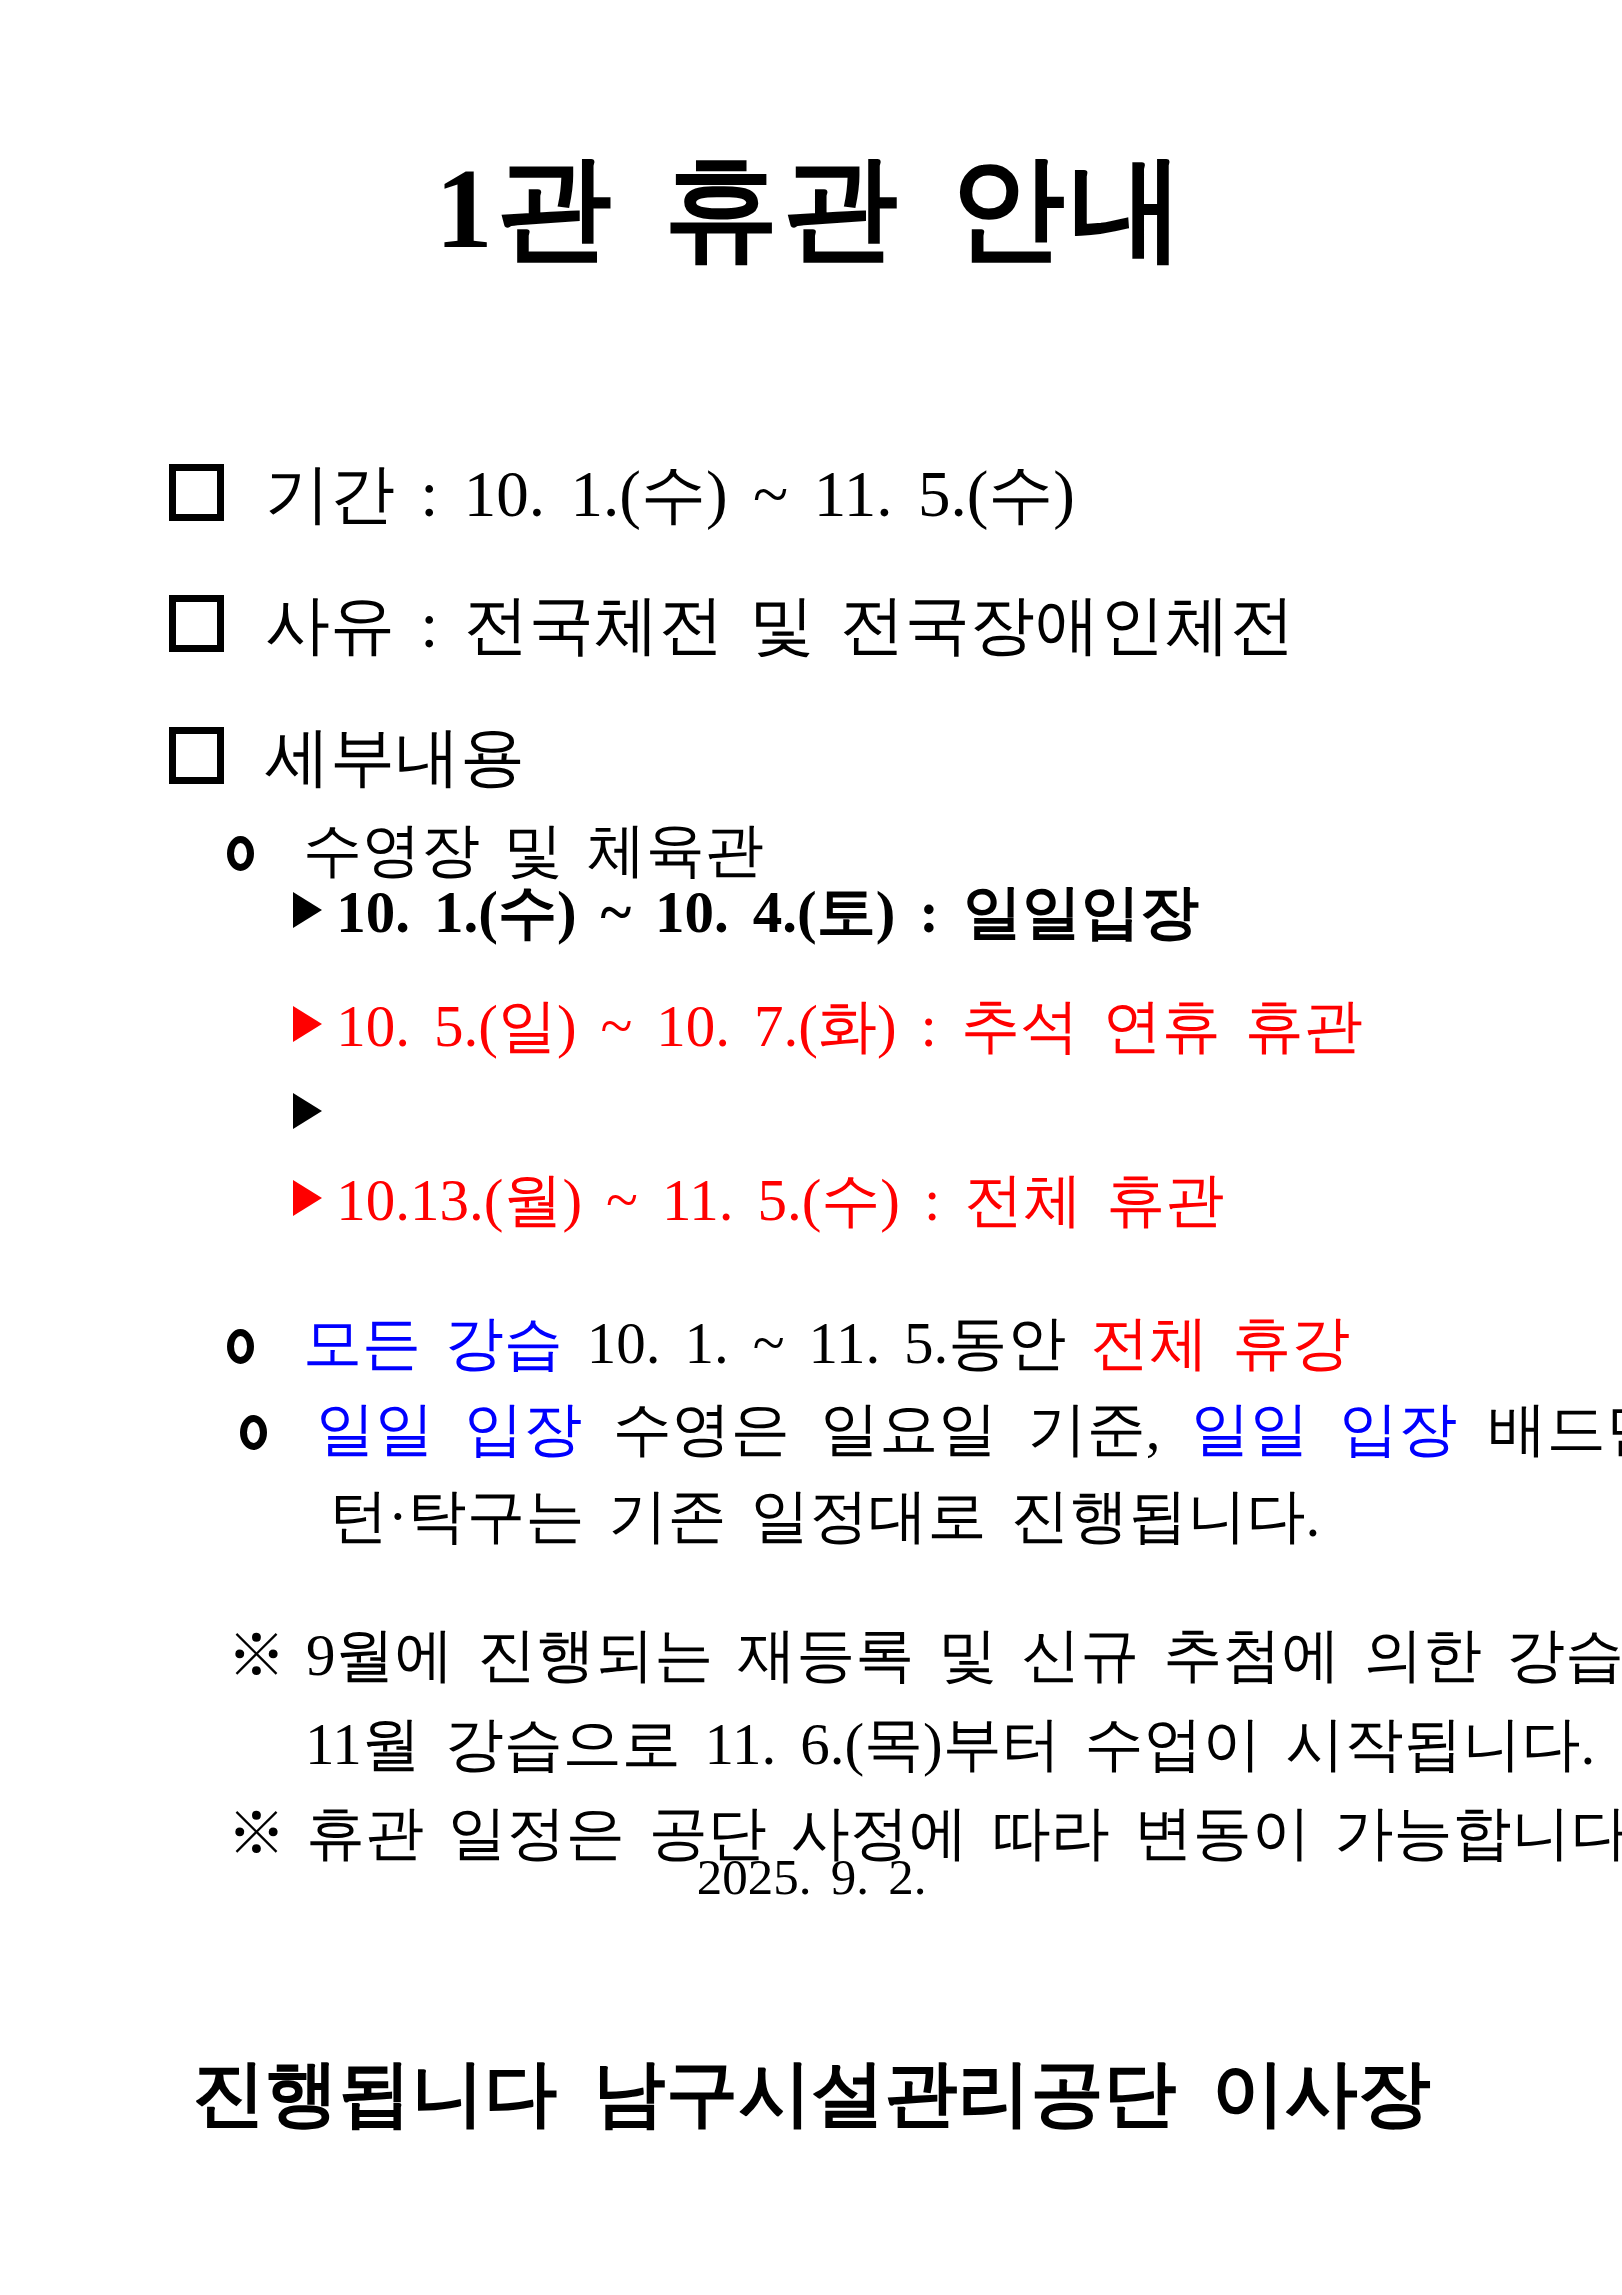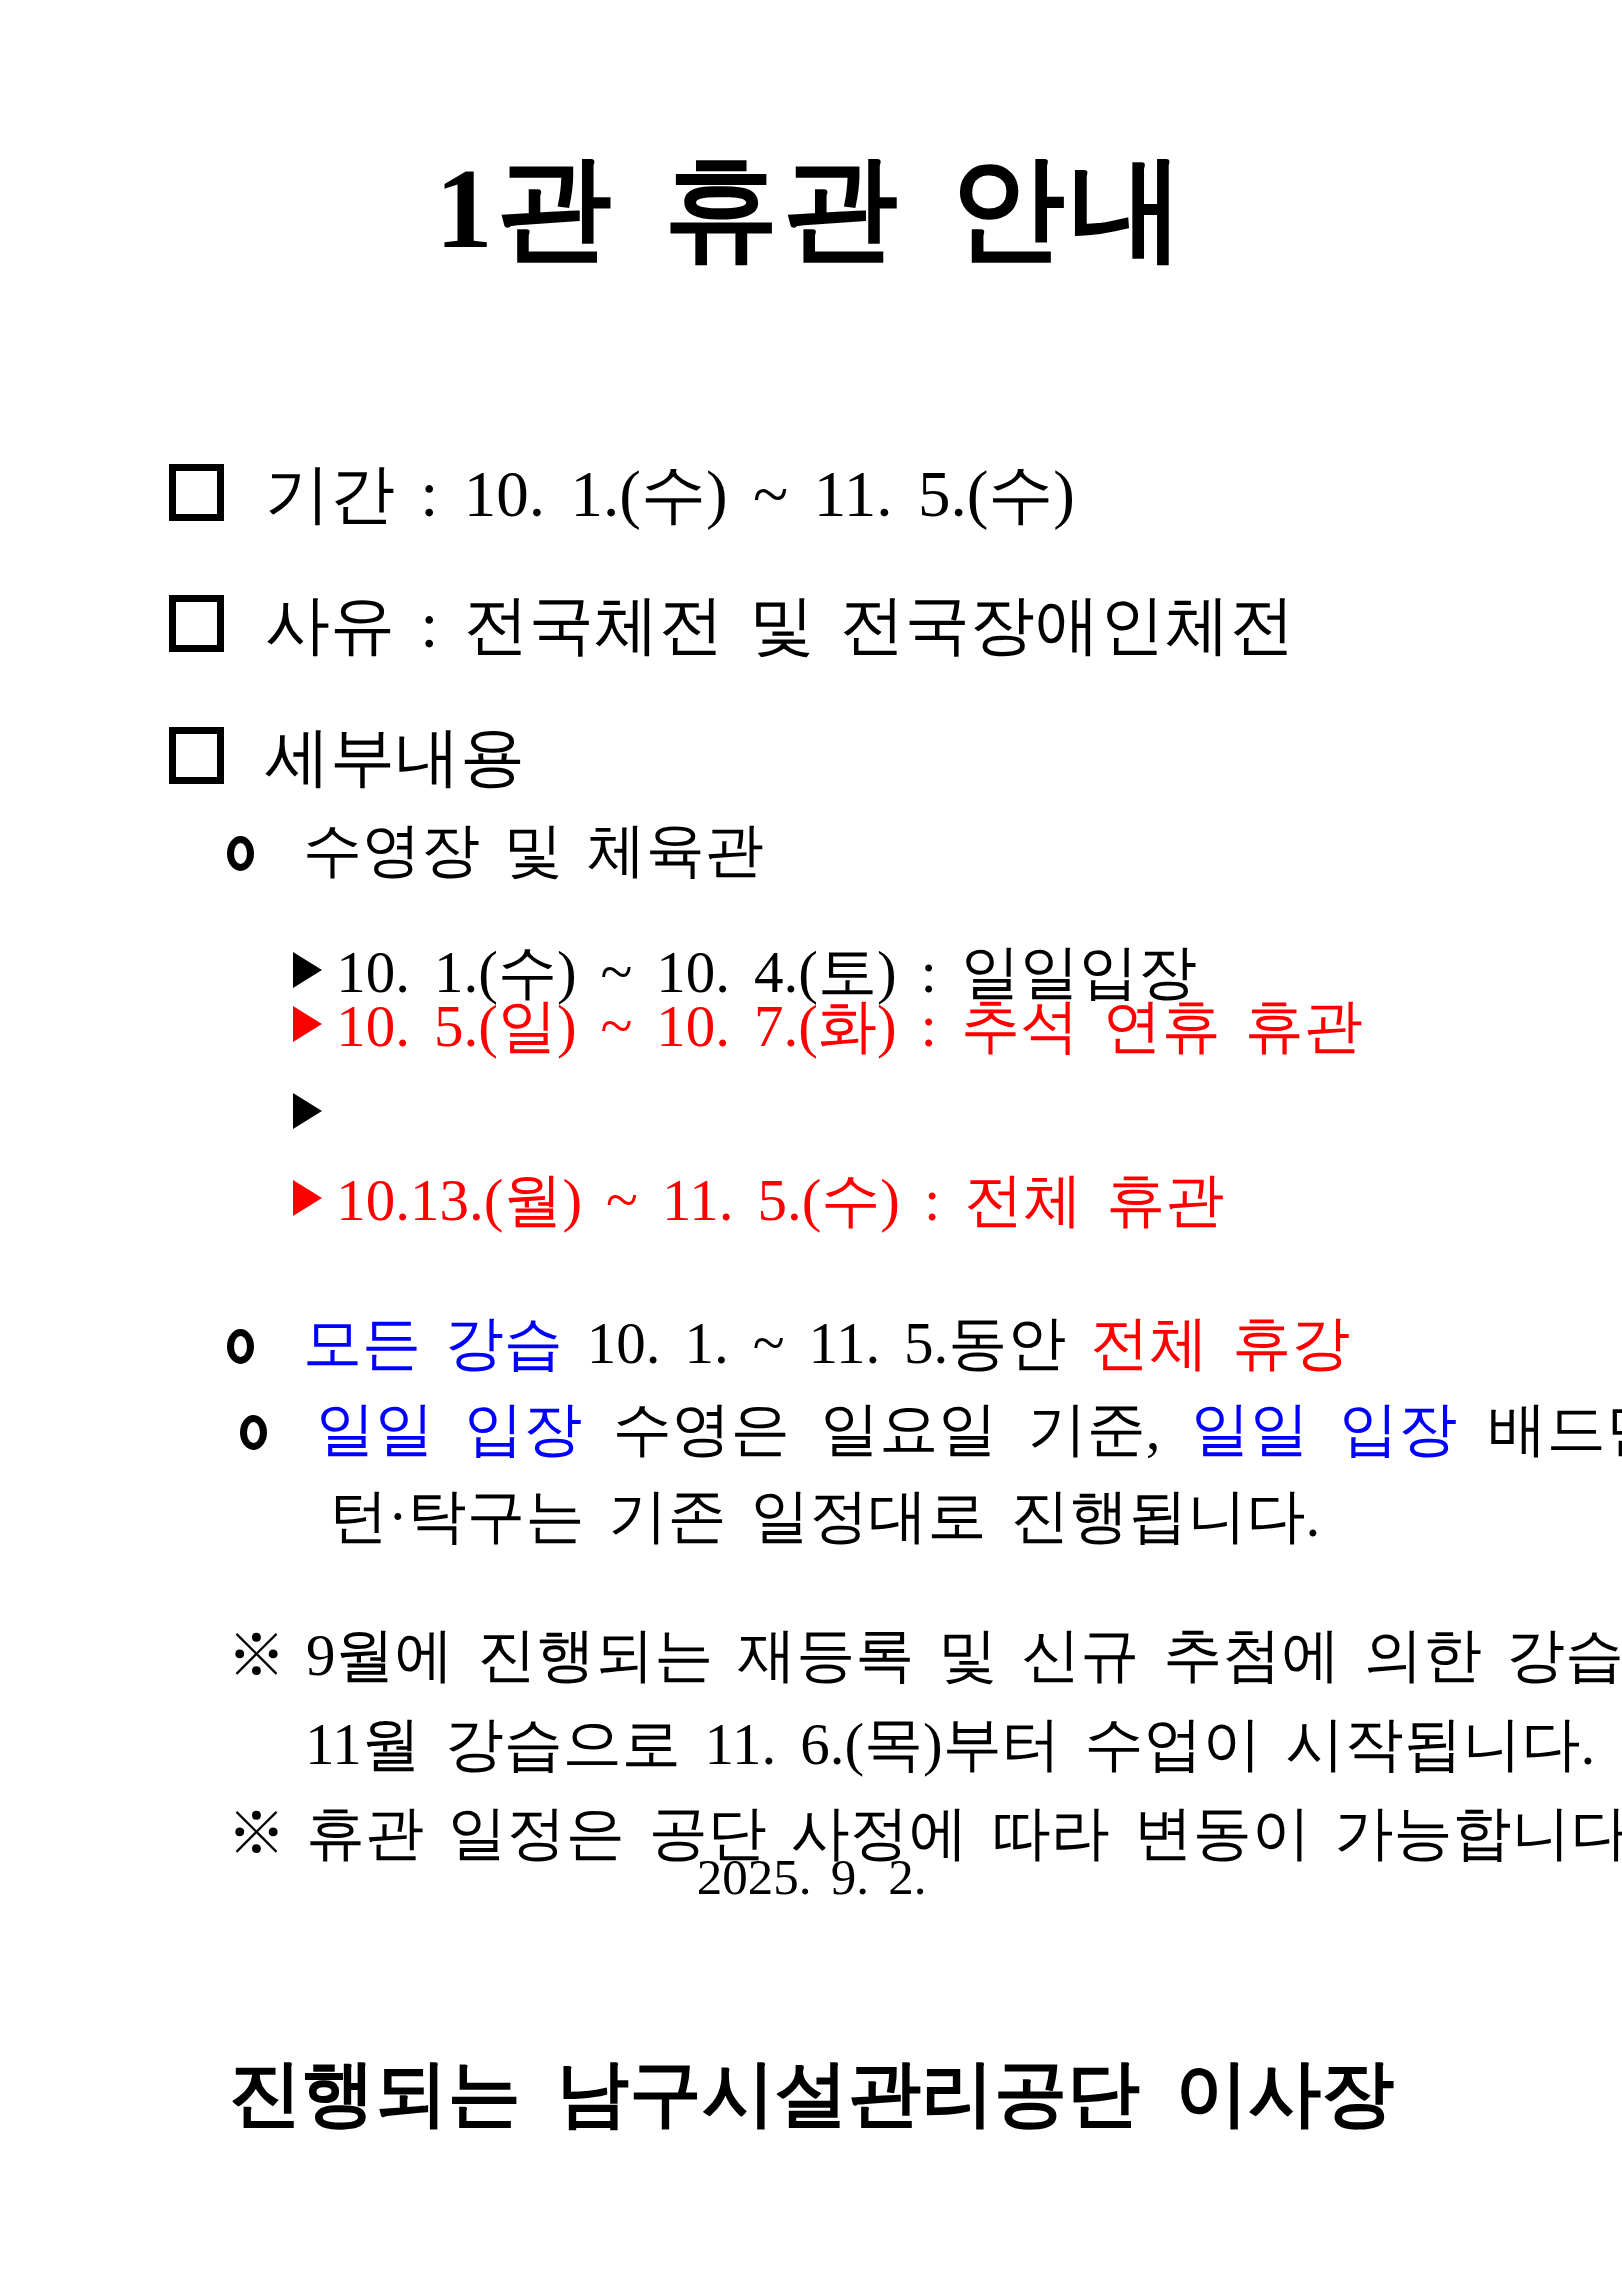--- a/index.html
+++ b/index.html
@@ -71,21 +71,21 @@
 </div>
 
 <div class="line f100" style="left:118px; top:648px;">
   <span class="sq"></span><span>세부내용</span>
 </div>
 
 <div class="line f90" style="left:179px; top:751px;">
   <span class="ov"></span><span>수영장 및 체육관</span>
 </div>
 
-<div class="line f90" style="left:245px; top:873px;">
+<div class="line f90" style="left:245px; top:813px;font-weight:bold;">
   <span class="tri"></span><span>10. 1.(수) ~ 10. 4.(토) : 일일입장</span>
 </div>
 
 <div class="line f90 row-red" style="left:245px; top:927px;">
   <span class="tri"></span><span>10. 5.(일) ~ 10. 7.(화) : 추석 연휴 휴관</span>
 </div>
 
 <div class="line f90" style="left:245px; top:1014px;">
   <span class="tri"></span>
 </div>
@@ -113,14 +113,14 @@
 <div class="line f90" style="left:257px; top:1645px;">
   <span>11월 강습으로 11. 6.(목)부터 수업이 시작됩니다.</span>
 </div>
 
 <div class="line f90" style="left:179px; top:1734px;">
   <span class="mark">※</span><span>휴관 일정은 공단 사정에 따라 변동이 가능합니다.</span>
 </div>
 
 <div class="date">2025. 9. 2.</div>
 
-<div class="sig">진행되는 남구시설관리공단 이사장</div>
+<div class="sig">진행됩니다 남구시설관리공단 이사장</div>
 
 
 </body></html>

